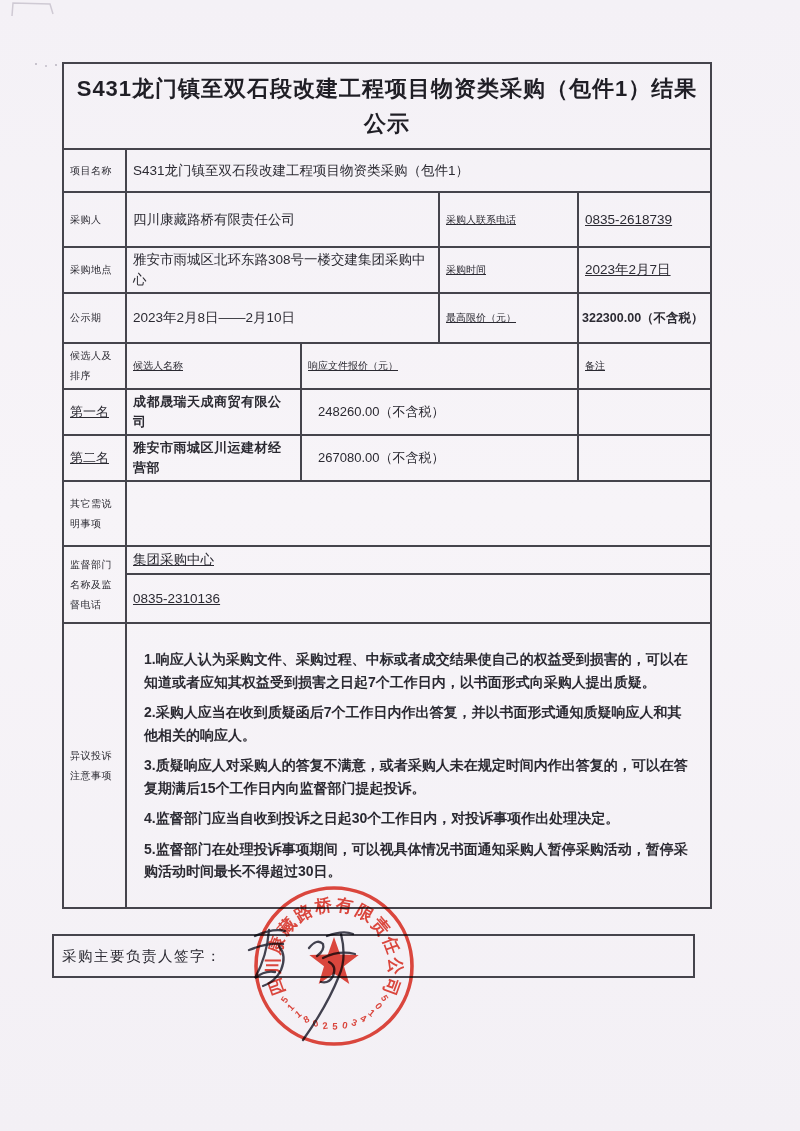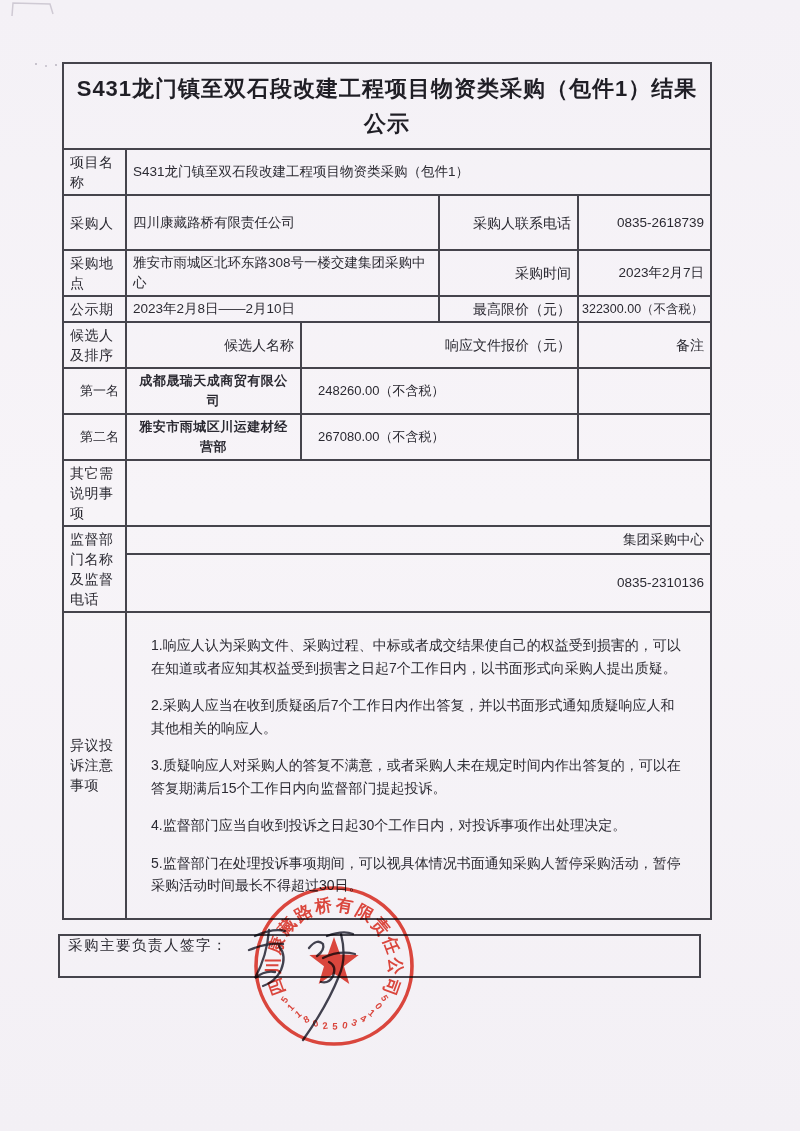--- a/index.html
+++ b/index.html
@@ -11,41 +11,41 @@
     font-family:"Liberation Sans",sans-serif;
     color:#2b2a32;
   }
   table.main{
     position:absolute;left:62px;top:62px;width:648px;
     border-collapse:collapse;table-layout:fixed;
   }
   td{
     border:2px solid #45444c;
     vertical-align:middle;
-    font-size:14px;line-height:20px;
+    font-size:10px;line-height:20px;
     padding:2px 6px;
     word-break:break-all;
   }
   td.title-cell{
     font-size:22px;font-weight:700;color:#1f1e25;
     text-align:center;line-height:35px;letter-spacing:1px;
     padding:0 10px;
   }
   td.lbl{letter-spacing:.5px;}
-  td.ctr{text-align:right;}
+  td.ctr{text-align:left;text-decoration:underline;}
   td.val{font-size:13.5px;margin-left:24px;}
-  td.name-cell{text-align:center;font-size:13px;font-weight:600;letter-spacing:.5px;}
+  td.name-cell{font-size:13px;font-weight:600;letter-spacing:.5px;}
   td.price-cell{font-size:13px;padding-left:16px;}
-  td.tight{font-size:12.5px;padding:2px 3px;}
+  td.tight{font-size:12.5px;padding:14px 3px;font-weight:bold;}
   td.objection-cell{font-size:14px;line-height:22.5px;padding:6px 9px;vertical-align:middle;}
-  .obj-item{margin:15px;}
+  .obj-item{margin:8px;font-weight:bold;}
   .sig-box{
-    position:absolute;left:58px;top:934px;width:631px;height:40px;
+    position:absolute;left:52px;top:934px;width:631px;height:40px;
     border:2px solid #45444c;
-    display:flex;align-items:flex-start;
+    display:flex;align-items:center;
     padding-left:8px;font-size:14.5px;letter-spacing:1.5px;
   }
   .stamp{
     position:absolute;left:234px;top:866px;width:200px;height:200px;
     mix-blend-mode:multiply;opacity:.92;
   }
   .seal-ring{fill:none;stroke:var(--stamp-color,#e23a2e);stroke-width:3.6;}
   .seal-star{fill:var(--stamp-color,#e23a2e);}
   .stamp-char{
     fill:var(--stamp-color,#e23a2e);font-size:17px;font-weight:700;
@@ -139,21 +139,21 @@
 
     <tr style="height:65px">
       <td class="lbl">其它需说明事项</td>
       <td colspan="4"></td>
     </tr>
 
     <tr style="height:28px">
       <td class="lbl" rowspan="2">监督部门名称及监督电话</td>
       <td colspan="4" class="ctr val">集团采购中心</td>
     </tr>
-    <tr style="height:58px">
+    <tr style="height:49px">
       <td colspan="4" class="ctr val">0835-2310136</td>
     </tr>
 
     <tr style="height:285px">
       <td class="lbl">异议投诉注意事项</td>
       <td colspan="4" class="objection-cell">
         <p class="obj-item">1.响应人认为采购文件、采购过程、中标或者成交结果使自己的权益受到损害的，可以在知道或者应知其权益受到损害之日起7个工作日内，以书面形式向采购人提出质疑。</p>
         <p class="obj-item">2.采购人应当在收到质疑函后7个工作日内作出答复，并以书面形式通知质疑响应人和其他相关的响应人。</p>
         <p class="obj-item">3.质疑响应人对采购人的答复不满意，或者采购人未在规定时间内作出答复的，可以在答复期满后15个工作日内向监督部门提起投诉。</p>
         <p class="obj-item">4.监督部门应当自收到投诉之日起30个工作日内，对投诉事项作出处理决定。</p>

